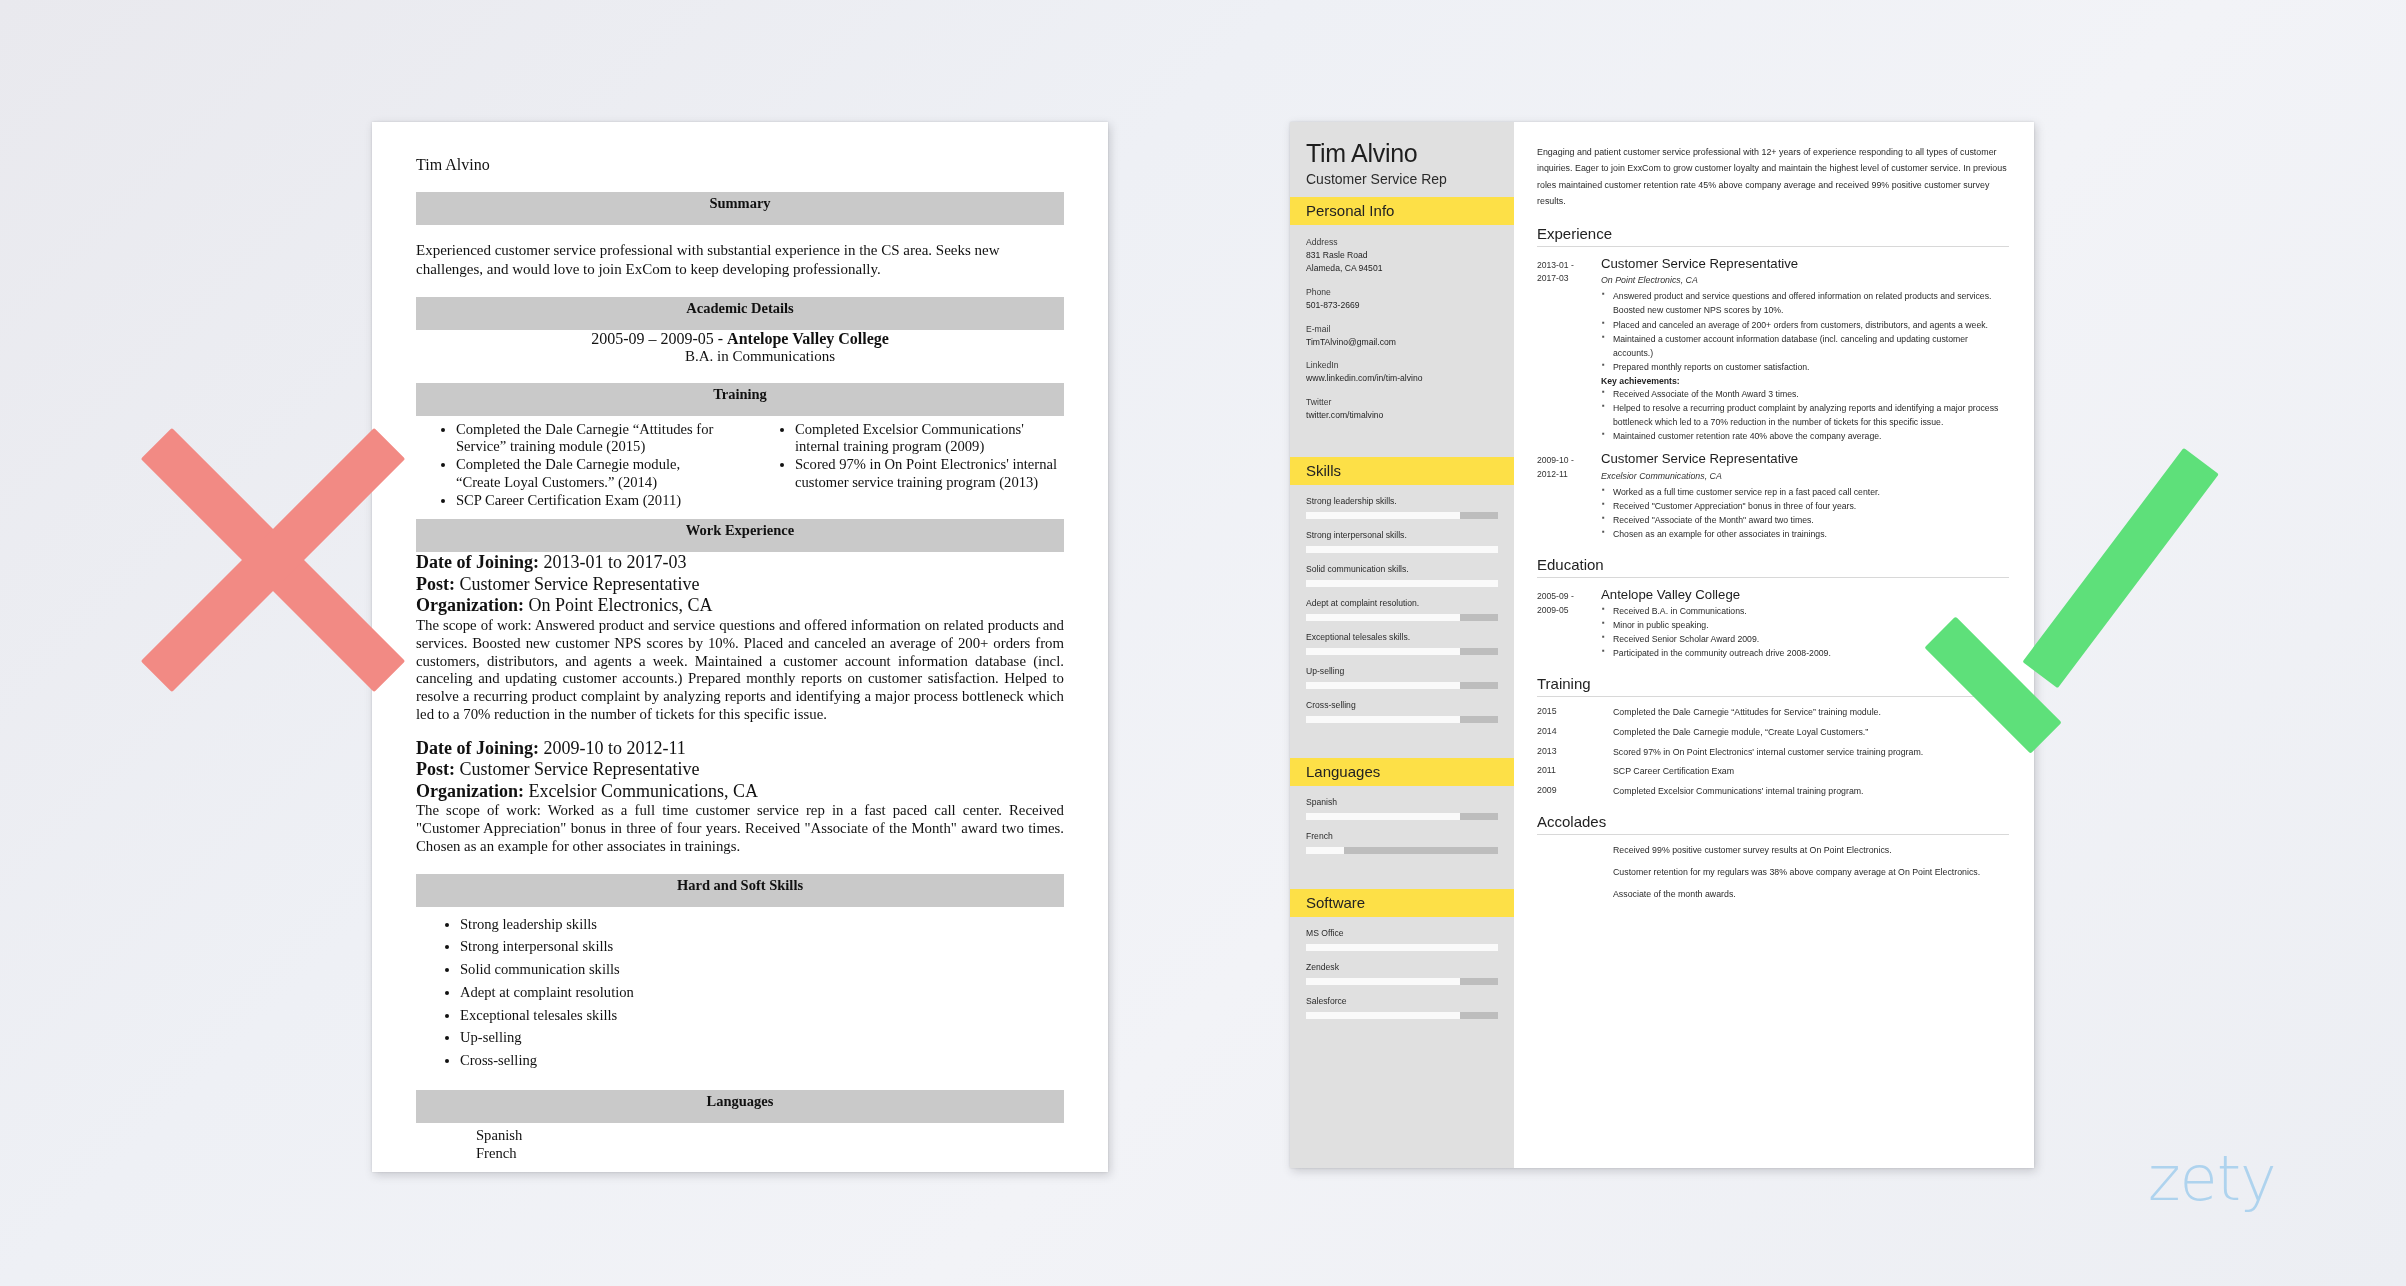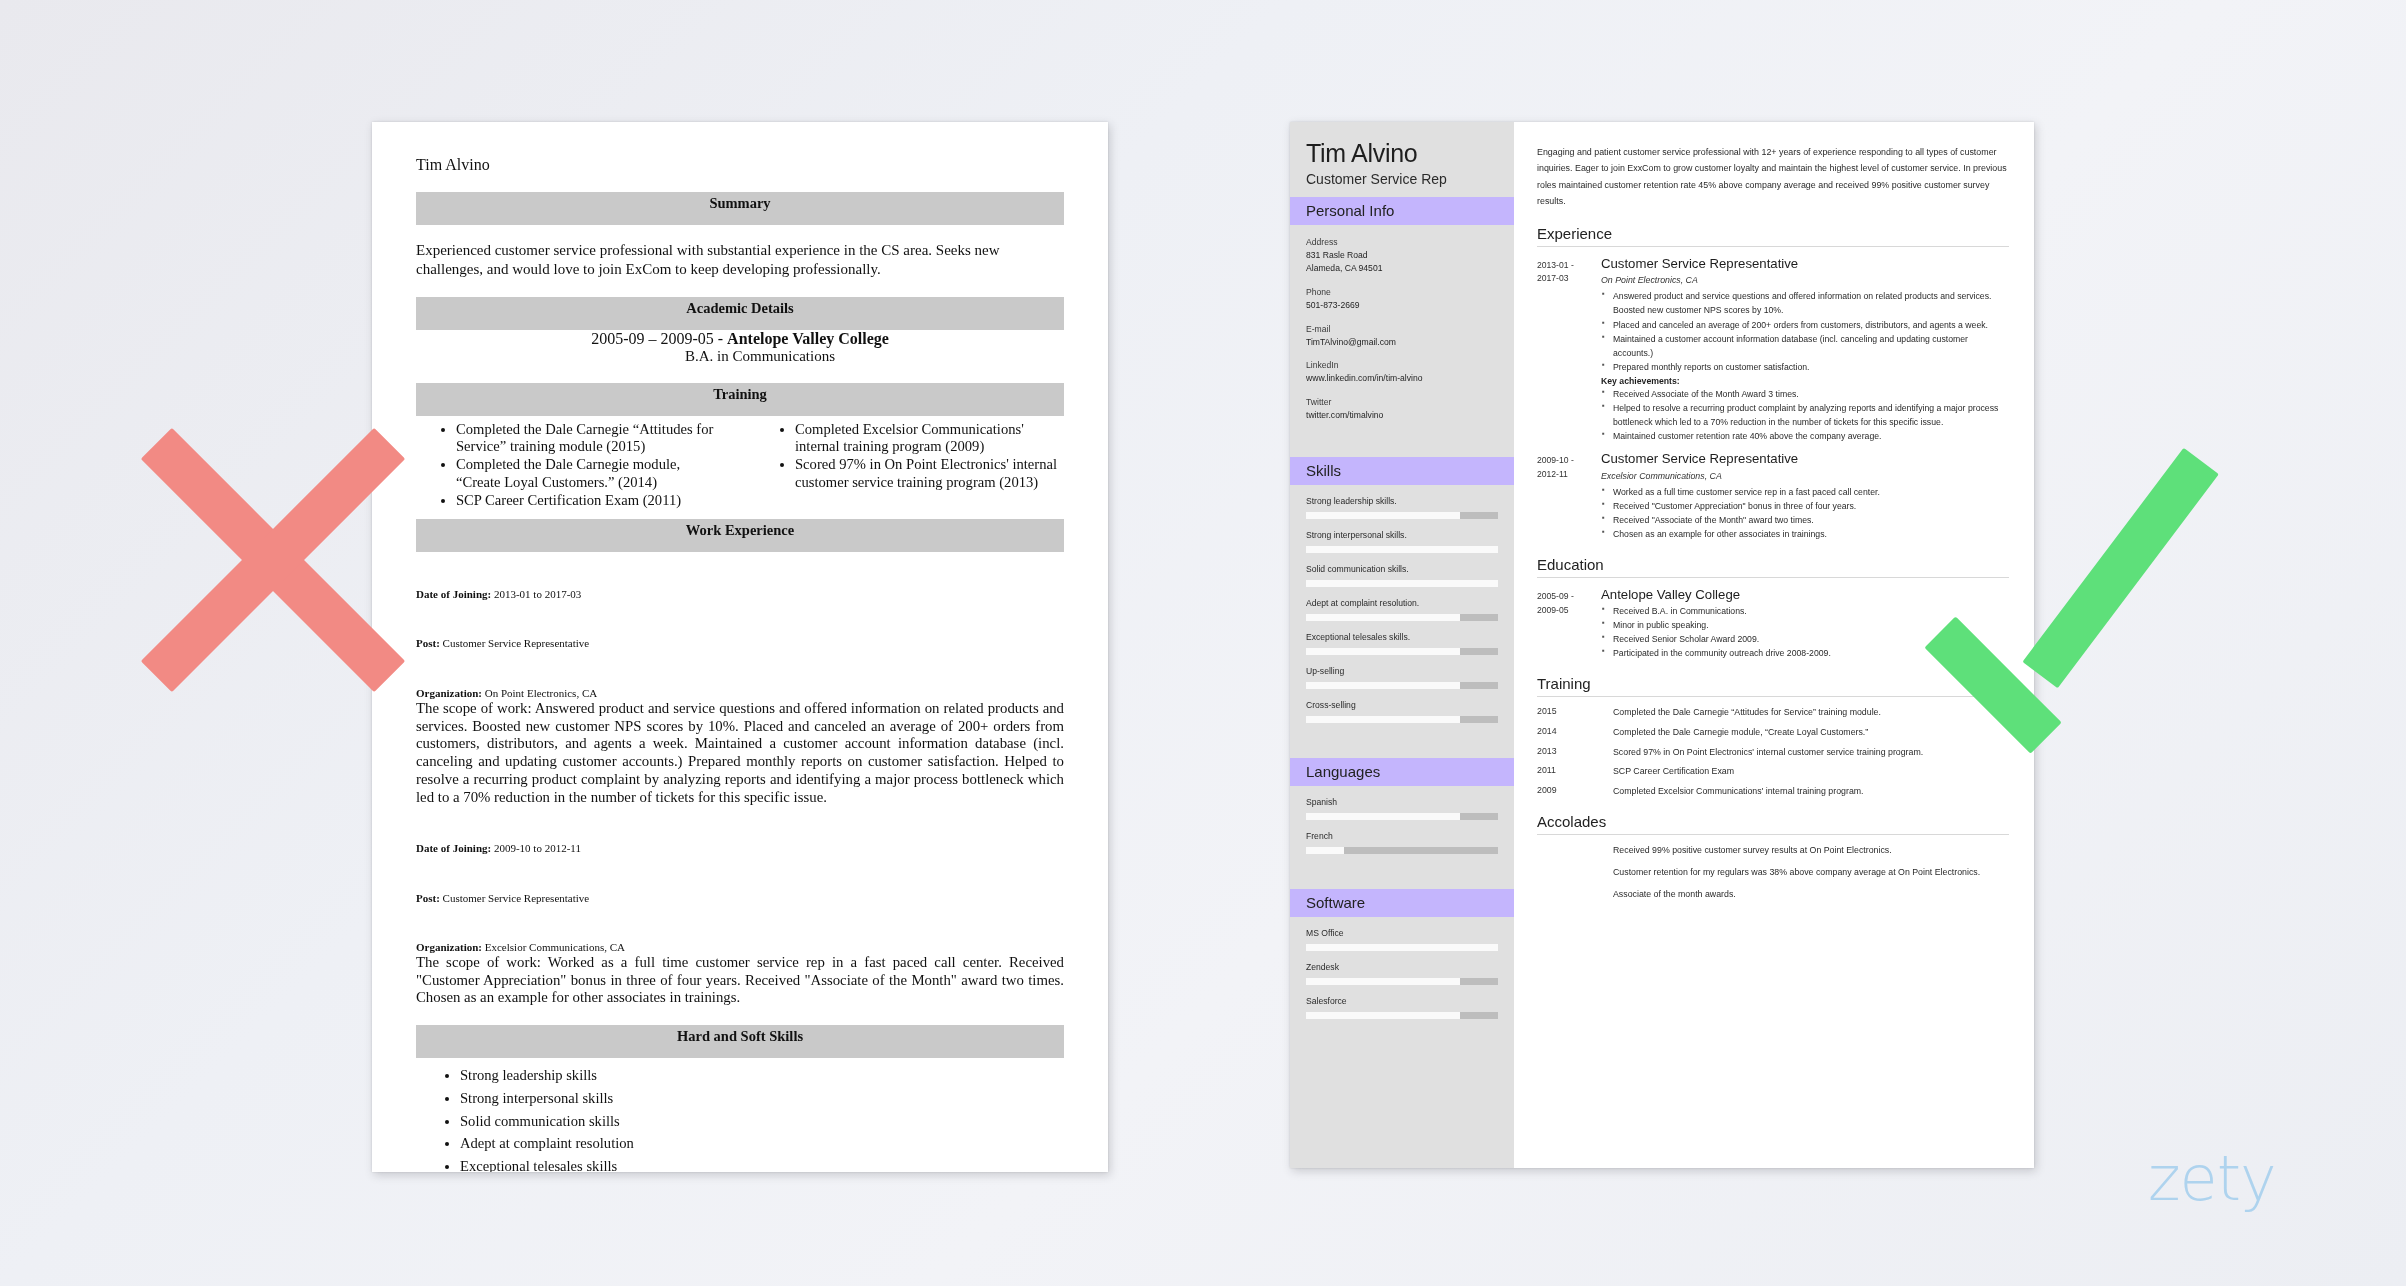--- a/index.html
+++ b/index.html
@@ -27,21 +27,21 @@
     padding: 3px 0 13px 0; margin: 18px 0 0 0;
   }
   .bad-para { font-size: 15px; line-height: 1.25; margin-top: 16px; }
   .bad-edu-line { font-size: 16px; margin-top: 0; text-align: center; }
   .bad-edu-line b { font-weight: bold; }
   .bad-edu-sub { font-size: 15px; text-align: center; padding-left: 40px; }
   .bad-train { display: flex; gap: 30px; margin-top: 4px; }
   .bad-train ul { list-style: disc; padding-left: 40px; }
   .bad-train li { font-size: 14.6px; line-height: 1.19; margin-top: 1px; }
   .bad-train-col { flex: 1; }
-  .bad-job { font-size: 11px; line-height: 1.2; margin-top: 36px; }
+  .bad-job { font-size: 18px; line-height: 1.2; }
   .bad-job .lbl { font-weight: bold; }
   .bad-job-scope { font-size: 14.8px; line-height: 1.2; text-align: justify; }
   .bad-skills { list-style: disc; padding-left: 44px; margin-top: 6px; }
   .bad-skills li { font-size: 14.6px; line-height: 1.56; }
   .bad-langs { padding-left: 60px; margin-top: 4px; }
   .bad-langs div { font-size: 14.6px; line-height: 1.22; }
 
   
   .mark-x { position: absolute; left: 128px; top: 415px; width: 290px; height: 290px; pointer-events: none; }
   .mark-x span {
@@ -57,21 +57,21 @@
     position: absolute; left: 1290px; top: 122px; width: 744px; height: 1046px;
     background: #fff; display: flex;
     box-shadow: 2px 3px 9px rgba(60,60,70,.22), 0 0 2px rgba(0,0,0,.12);
     overflow: hidden;
   }
   .g-side { width: 224px; background: #e0e0e0; flex: 0 0 224px; padding-bottom: 10px; }
   .g-side-head { padding: 18px 16px 10px 16px; }
   .g-name { font-size: 25px; color: #1e1e1e; font-weight: 400; letter-spacing: -.3px; line-height: 1.05; }
   .g-title { font-size: 14px; color: #2b2b2b; margin-top: 5px; }
   .g-sec-bar {
-    background: #c4b5fd; color: #222; font-size: 15px; padding: 5px 16px 6px 16px; font-weight: 400;
+    background: #fde047; color: #222; font-size: 15px; padding: 5px 16px 6px 16px; font-weight: 400;
   }
   .g-side-body { padding: 11px 16px 24px 16px; }
   .g-field { margin-bottom: 11px; }
   .g-field-label { font-size: 8.6px; color: #3a3a3a; line-height: 1.5; }
   .g-field-val { font-size: 8.6px; color: #1f1f1f; line-height: 1.5; }
   .g-meter-item { margin-bottom: 11px; }
   .g-meter-label { font-size: 8.6px; color: #2a2a2a; margin-bottom: 6px; }
   .g-meter { height: 7px; background: #bdbdbd; width: 100%; position: relative; }
   .g-meter i { display: block; height: 100%; background: #fafafa; }
 

